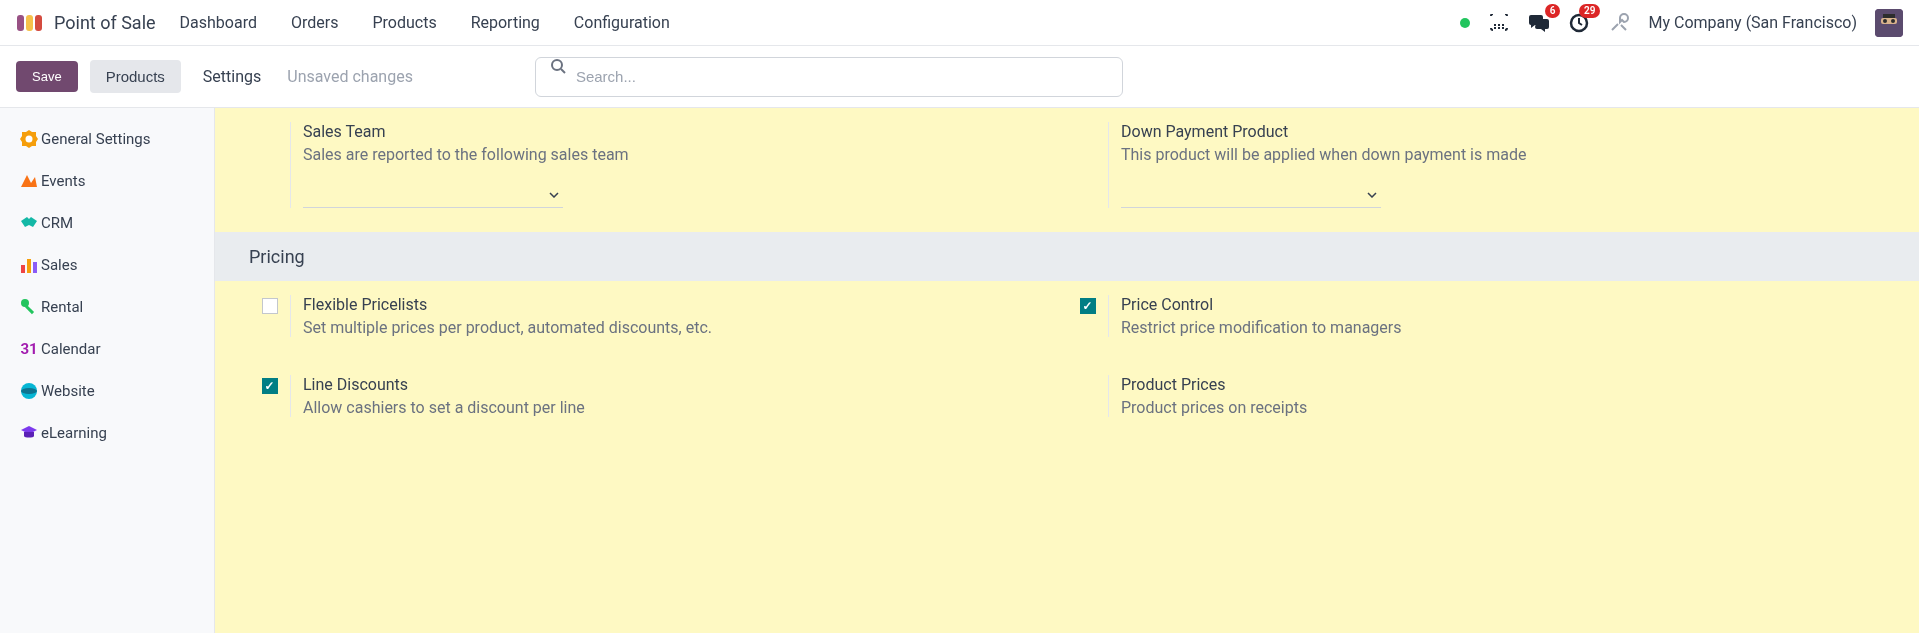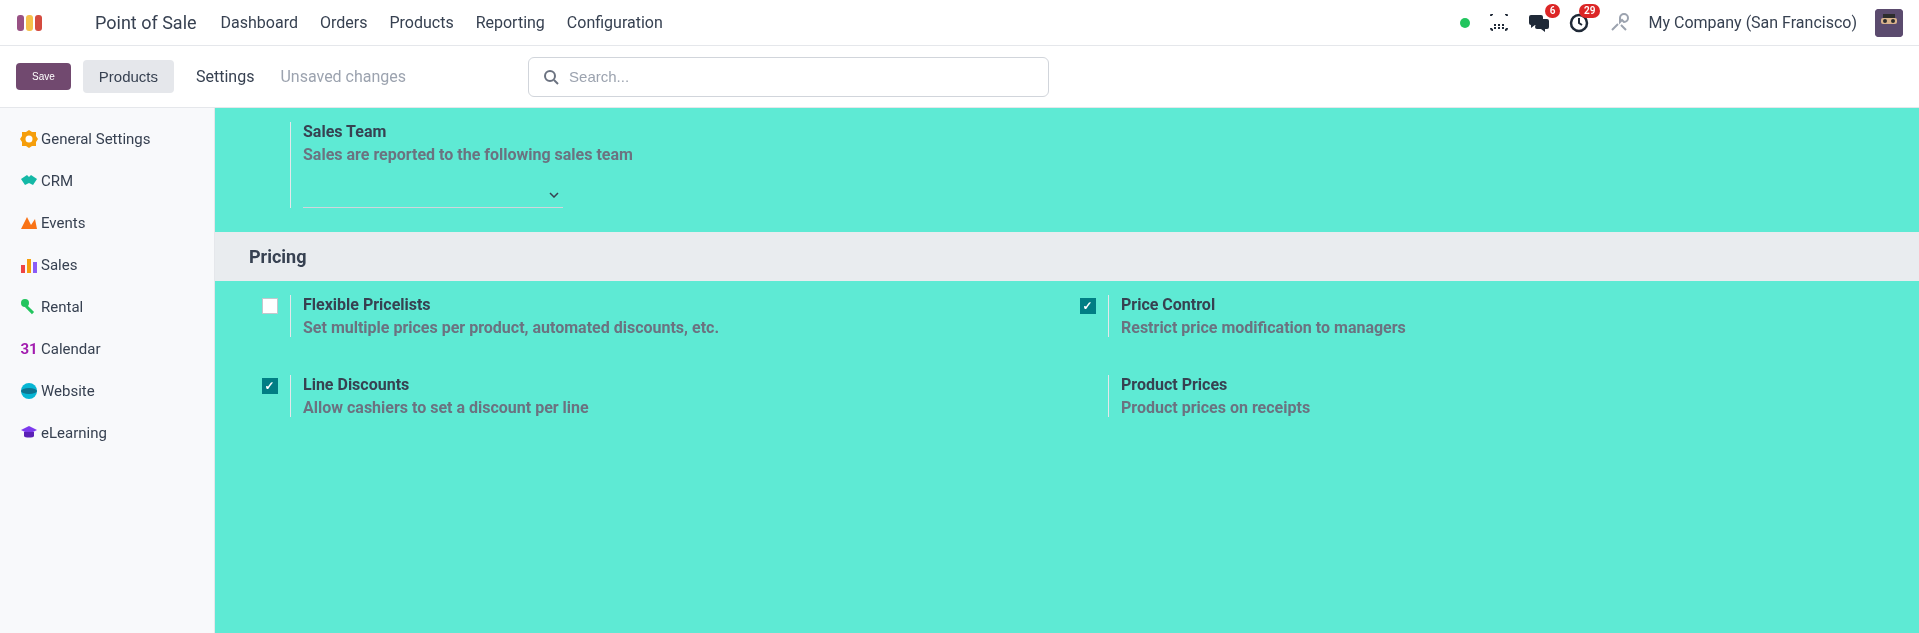--- a/index.html
+++ b/index.html
@@ -1,51 +1,51 @@
 <!DOCTYPE html>
 <html><head>
 <meta charset="utf-8">
 <style>
 * { box-sizing: border-box; margin: 0; padding: 0; }
 body { font-family: -apple-system, BlinkMacSystemFont, "Segoe UI", Roboto, sans-serif; font-size: 14px; color: #374151; background: #fff; }
 
 
 .topnav { display: flex; align-items: center; height: 46px; padding: 0 16px; border-bottom: 1px solid #e5e7eb; }
 .app-logo { width: 28px; height: 20px; margin-right: 10px; display: inline-flex; }
-.app-title { font-size: 18px; color: #374151; margin-right: 24px; margin-left: 41px; }
-.nav-items { display: flex; gap: 22px; }
+.app-title { font-size: 18px; color: #374151; margin-right: 24px; }
+.nav-items { display: flex; gap: 34px; }
 .nav-item { font-size: 16px; color: #374151; cursor: pointer; }
 .nav-spacer { flex: 1; }
 .nav-right { display: flex; align-items: center; gap: 18px; }
 .dot-green { width: 10px; height: 10px; background: #22c55e; border-radius: 50%; }
 .icon-btn { position: relative; width: 22px; height: 22px; display: flex; align-items: center; justify-content: center; cursor: pointer; color: #1f2937; }
 .badge { position: absolute; top: -8px; right: -10px; background: #dc2626; color: #fff; font-size: 10px; font-weight: 600; border-radius: 9px; padding: 1px 5px; line-height: 12px; }
 .company-name { font-size: 16px; color: #374151; cursor: pointer; }
 .avatar { width: 28px; height: 28px; border-radius: 4px; background: #6b4f82; display: flex; align-items: center; justify-content: center; overflow: hidden; }
 
 
 .actionbar { display: flex; align-items: center; height: 62px; padding: 0 16px; border-bottom: 1px solid #e5e7eb; gap: 12px; }
-.btn-primary { background: #71496f; color: #fff; border: none; padding: 8px 16px; font-size: 10px; border-radius: 4px; cursor: pointer; text-align: right; }
+.btn-primary { background: #71496f; color: #fff; border: none; padding: 8px 16px; font-size: 13px; border-radius: 4px; cursor: pointer; text-align: right; }
 .btn-secondary { background: #e5e7eb; color: #374151; border: none; padding: 8px 16px; font-size: 15px; border-radius: 4px; cursor: pointer; }
 .breadcrumb { font-size: 16px; color: #374151; margin-left: 10px; }
 .unsaved { font-size: 16px; color: #9ca3af; margin-left: 14px; }
 .search-wrap { margin-left: 110px; }
-.search-box { display: flex; align-items: center; width: 521px; height: 40px; border: 1px solid #d1d5db; border-radius: 6px; padding: 0 14px; gap: 10px; }
+.search-box { display: flex; width: 588px; height: 40px; border: 1px solid #d1d5db; border-radius: 6px; padding: 0 14px; gap: 10px; }
 .search-box input { border: none; outline: none; flex: 1; font-size: 15px; color: #374151; background: transparent; }
 .search-box input::placeholder { color: #9ca3af; }
 
 
 .body { display: flex; height: calc(100vh - 108px); }
 .sidebar { width: 215px; background: #f8f9fb; border-right: 1px solid #e5e7eb; padding: 10px 0; overflow-y: auto; position: relative; }
 .sidebar::-webkit-scrollbar { width: 6px; }
 .sidebar::-webkit-scrollbar-thumb { background: #c9ccd1; border-radius: 3px; }
 .sidebar-item { display: flex; align-items: center; gap: 1px; padding: 10px 18px; cursor: pointer; font-size: 15px; color: #374151; }
 .sb-icon { width: 22px; height: 22px; display: flex; align-items: center; justify-content: center; }
 
-.content { flex: 1; overflow-y: auto; background: #5eead4; font-weight: bold; }
+.content { flex: 1; overflow-y: auto; background: #fef9c3; }
 .settings-row { display: flex; padding: 0 34px; }
 .settings-cell { flex: 1; display: flex; padding: 14px 0 24px 0; }
 .chk-col { width: 42px; padding-top: 3px; border-right: 1px solid #e5e7eb; display: flex; justify-content: center; }
 .chk-col.spacer { border-right: 1px solid #e5e7eb; }
 .cell-body { padding-left: 12px; flex: 1; }
 .cell-title { font-size: 16px; color: #374151; margin-bottom: 4px; }
 .cell-desc { font-size: 16px; color: #6b7280; }
 .dropdown { margin-top: 18px; width: 260px; height: 26px; border-bottom: 1px solid #d1d5db; display: flex; align-items: center; justify-content: flex-end; padding-right: 4px; cursor: pointer; }
 .section-header { background: #e9ecef; padding: 14px 34px; font-size: 18px; color: #374151; }
 
@@ -143,32 +143,32 @@
           <svg width="20" height="20" viewBox="0 0 20 20">
             <polygon points="10,1 13,3 17,3 17,7 19,10 17,13 17,17 13,17 10,19 7,17 3,17 3,13 1,10 3,7 3,3 7,3" fill="#f59e0b"></polygon>
             <circle cx="10" cy="10" r="3.5" fill="#fff"></circle>
           </svg>
         </span>
       <span>General Settings</span>
     </div>
     <div class="sidebar-item">
       <span class="sb-icon">
           <svg width="20" height="20" viewBox="0 0 20 20">
+            <path d="M2 16 L8 4 L12 12 L16 6 L18 16 Z" fill="#f97316"></path>
+          </svg>
+        </span>
+      <span>Events</span>
+    </div>
+    <div class="sidebar-item">
+      <span class="sb-icon">
+          <svg width="20" height="20" viewBox="0 0 20 20">
             <path d="M2 8 L8 4 L10 6 L12 4 L18 8 L14 14 L10 12 L6 14 Z" fill="#14b8a6"></path>
           </svg>
         </span>
       <span>CRM</span>
-    </div>
-    <div class="sidebar-item">
-      <span class="sb-icon">
-          <svg width="20" height="20" viewBox="0 0 20 20">
-            <path d="M2 16 L8 4 L12 12 L16 6 L18 16 Z" fill="#f97316"></path>
-          </svg>
-        </span>
-      <span>Events</span>
     </div>
     <div class="sidebar-item">
       <span class="sb-icon">
           <svg width="20" height="20" viewBox="0 0 20 20">
             <rect x="2" y="10" width="4" height="8" fill="#ef4444"></rect>
             <rect x="8" y="4" width="4" height="14" fill="#f59e0b"></rect>
             <rect x="14" y="7" width="4" height="11" fill="#8b5cf6"></rect>
           </svg>
         </span>
       <span>Sales</span>
@@ -215,20 +215,32 @@
         <div class="cell-body">
           <div class="cell-title">Sales Team</div>
           <div class="cell-desc">Sales are reported to the following sales team</div>
           <div class="dropdown">
             <svg width="10" height="6" viewBox="0 0 10 6">
                 <path d="M1 1 L5 5 L9 1" stroke="#374151" stroke-width="1.5" fill="none"></path>
               </svg>
           </div>
         </div>
       </div>
+      <div class="settings-cell">
+        <div class="chk-col spacer"></div>
+        <div class="cell-body">
+          <div class="cell-title">Down Payment Product</div>
+          <div class="cell-desc">This product will be applied when down payment is made</div>
+          <div class="dropdown">
+            <svg width="10" height="6" viewBox="0 0 10 6">
+                <path d="M1 1 L5 5 L9 1" stroke="#374151" stroke-width="1.5" fill="none"></path>
+              </svg>
+          </div>
+        </div>
+      </div>
     </div>
 
     <div class="section-header">Pricing</div>
 
     <div class="settings-row">
       <div class="settings-cell">
         <div class="chk-col">
             <span class="checkbox"></span>
           </div>
         <div class="cell-body">

